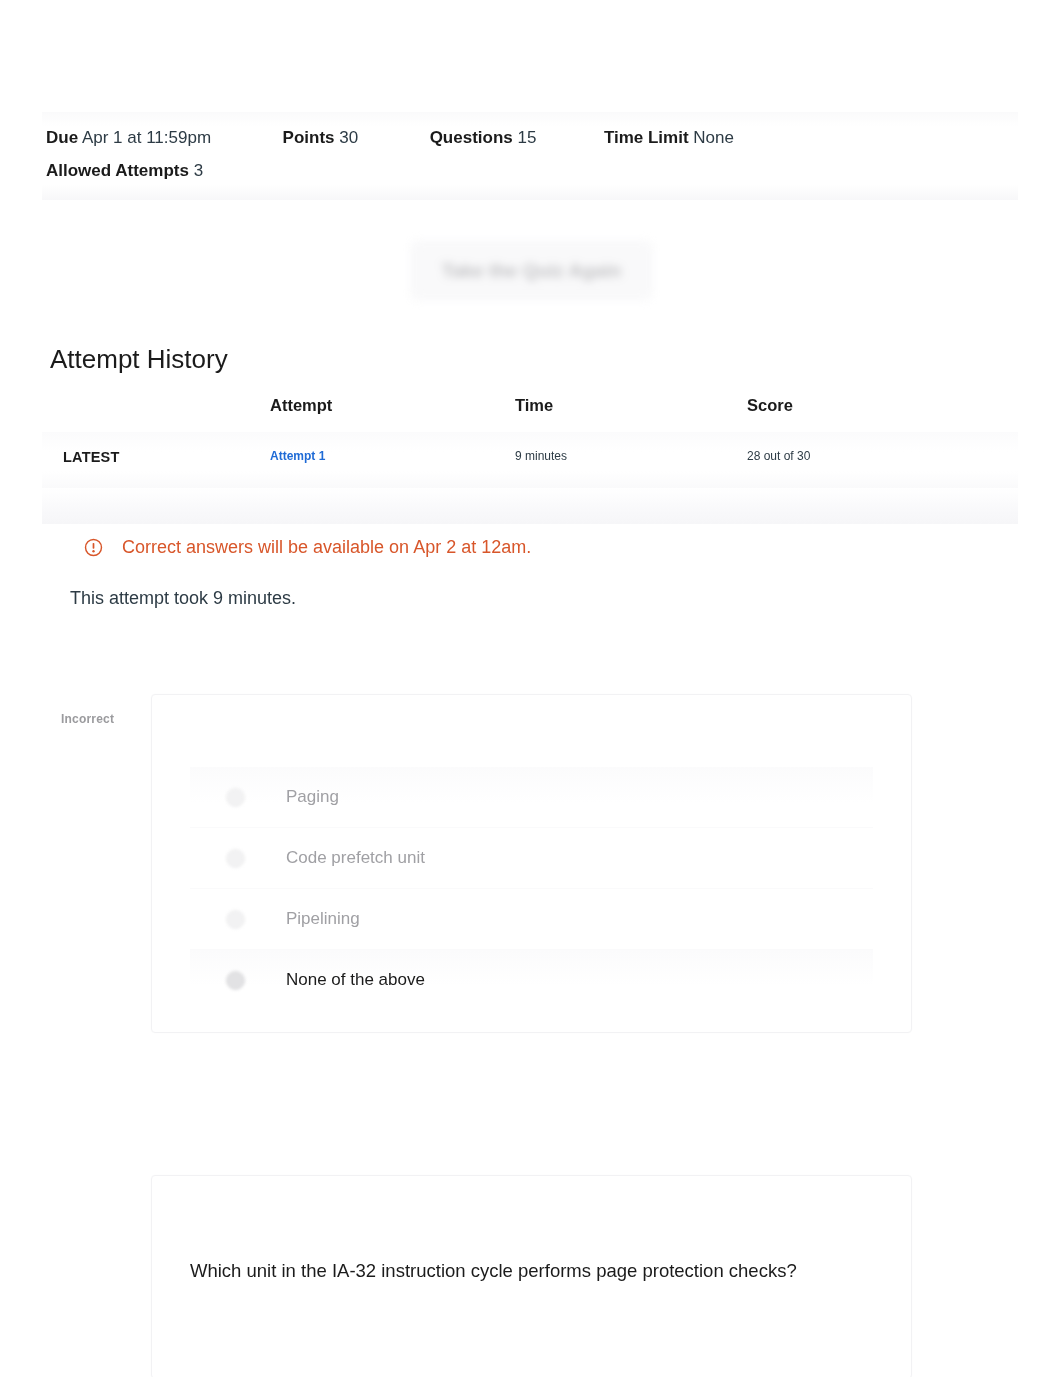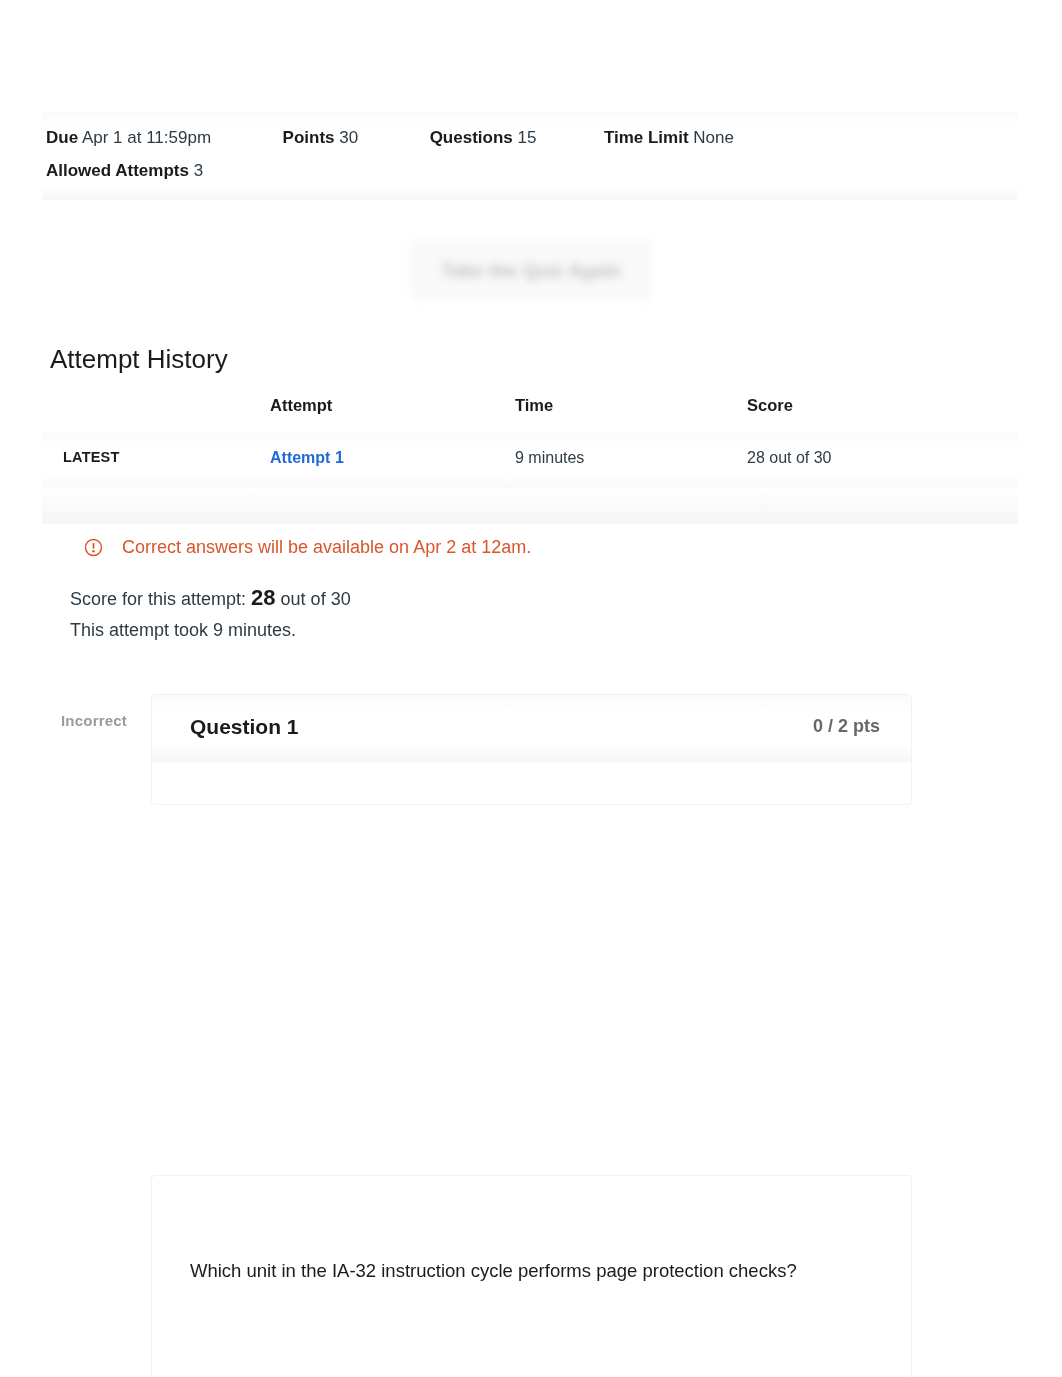--- a/index.html
+++ b/index.html
@@ -112,21 +112,21 @@
     top: 0;
   }
   .hist-row {
     position: relative;
     height: 56px;
     background: linear-gradient(to bottom, #fbfbfc 0%, #ffffff 35%, #ffffff 70%, #fafafb 100%);
   }
   .hist-row .cell {
     position: absolute;
     top: 17px;
-    font-size: 16px;
+    font-size: 12px;
     color: #2d3b45;
   }
   .hist-row .cell.latest {
     font-weight: bold;
     font-size: 14.5px;
     color: #1b1b1b;
     letter-spacing: 0.2px;
   }
   .hist-row .cell.attempt-link {
     color: #1f6bd6;
@@ -179,21 +179,21 @@
   
   .q-block {
     position: absolute;
     left: 50px;
     width: 960px;
   }
   .q-status {
     position: absolute;
     left: 11px;
     top: 18px;
-    font-size: 15px;
+    font-size: 12px;
     font-weight: bold;
     color: #9b9b9e;
     letter-spacing: 0.2px;
   }
   .q-card {
     position: absolute;
     left: 101px;
     top: 0;
     width: 759px;
     background: #ffffff;
@@ -343,36 +343,45 @@
   <div class="notice">
     <svg class="notice-icon" viewBox="0 0 20 20">
       <circle cx="10" cy="10" r="8.4" fill="none" stroke="#d8562a" stroke-width="1.5"></circle>
       <rect x="9.1" y="5.2" width="1.8" height="6.1" rx="0.8" fill="#d8562a"></rect>
       <circle cx="10" cy="13.9" r="1.25" fill="#d8562a"></circle>
     </svg>
     <span>Correct answers will be available on Apr 2 at 12am.</span>
   </div>
 
   <div class="score-summary">
-    <div>
-      <span>Score for this attempt:</span>
-      <span class="big">28</span>
-      <span>out of 30</span>
-    </div>
     <div>This attempt took 9 minutes.</div>
   </div>
 
   <div class="q-block" style="top:694px;">
     <div class="q-status">Incorrect</div>
     <div class="q-card">
-      <div class="q-header">
-        <div class="q-name">Question 1</div>
-        <div class="q-points">0 / 2 pts</div>
-      </div>
       <div class="q-body">
+        <div class="answers">
+          <div class="answer shaded">
+            <span class="radio"></span>
+            <span class="ans-label">Paging</span>
+          </div>
+          <div class="answer">
+            <span class="radio"></span>
+            <span class="ans-label">Code prefetch unit</span>
+          </div>
+          <div class="answer">
+            <span class="radio"></span>
+            <span class="ans-label">Pipelining</span>
+          </div>
+          <div class="answer selected shaded">
+            <span class="radio"></span>
+            <span class="ans-label">None of the above</span>
+          </div>
+        </div>
       </div>
     </div>
   </div>
 
   <div class="q-block" style="top:1175px;">
     <div class="q-status"></div>
     <div class="q-card" style="height:202px; overflow:hidden;">
       <div class="q-body">
         <div class="q-text-sans">Which unit in the IA-32 instruction cycle performs page protection checks?</div>
       </div>

